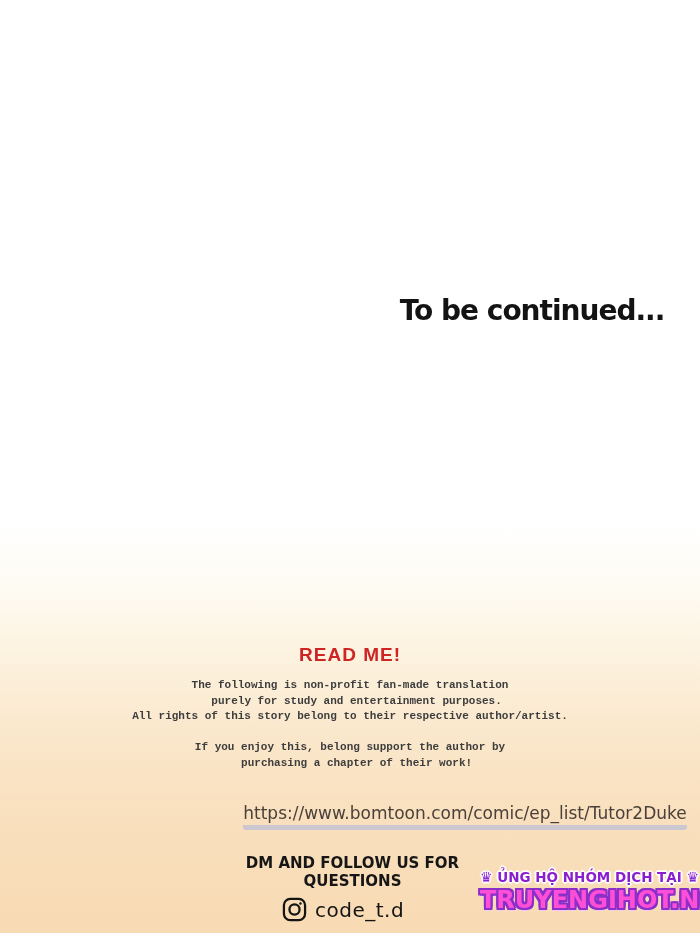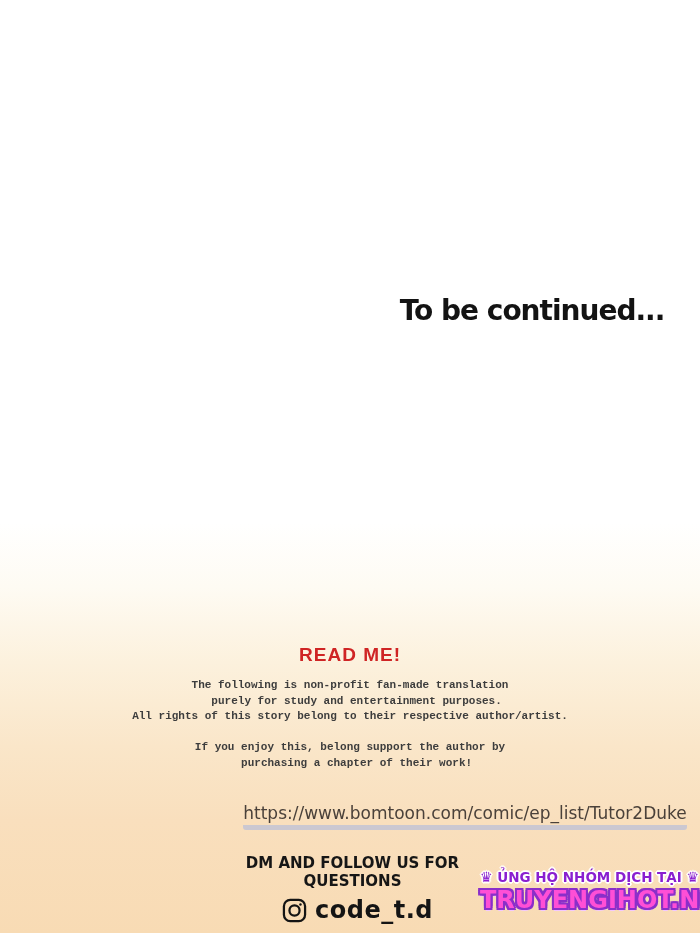--- a/index.html
+++ b/index.html
@@ -62,21 +62,21 @@
     text-align: center;
   }
   .insta-row {
     position: absolute; top: 896px; left: 281px;
     display: flex; align-items: center; gap: 7px;
     cursor: pointer;
   }
   .insta-icon svg { display: block; }
   .insta-handle {
     font-family: "DejaVu Sans", sans-serif;
-    font-weight: bold; font-size: 24px; color: #141414;
+    font-weight: normal; font-size: 20px; color: #141414;
     letter-spacing: 0.5px;
   }
   .sponsor {
     position: absolute; top: 847px; right: 4px; width: 216px;
     text-align: center; line-height: 1; margin-top: 23px;
   }
   .sponsor-line1 {
     font-family: "DejaVu Sans", sans-serif;
     font-weight: bold; font-size: 13.5px;
     color: #8a1fd0;

